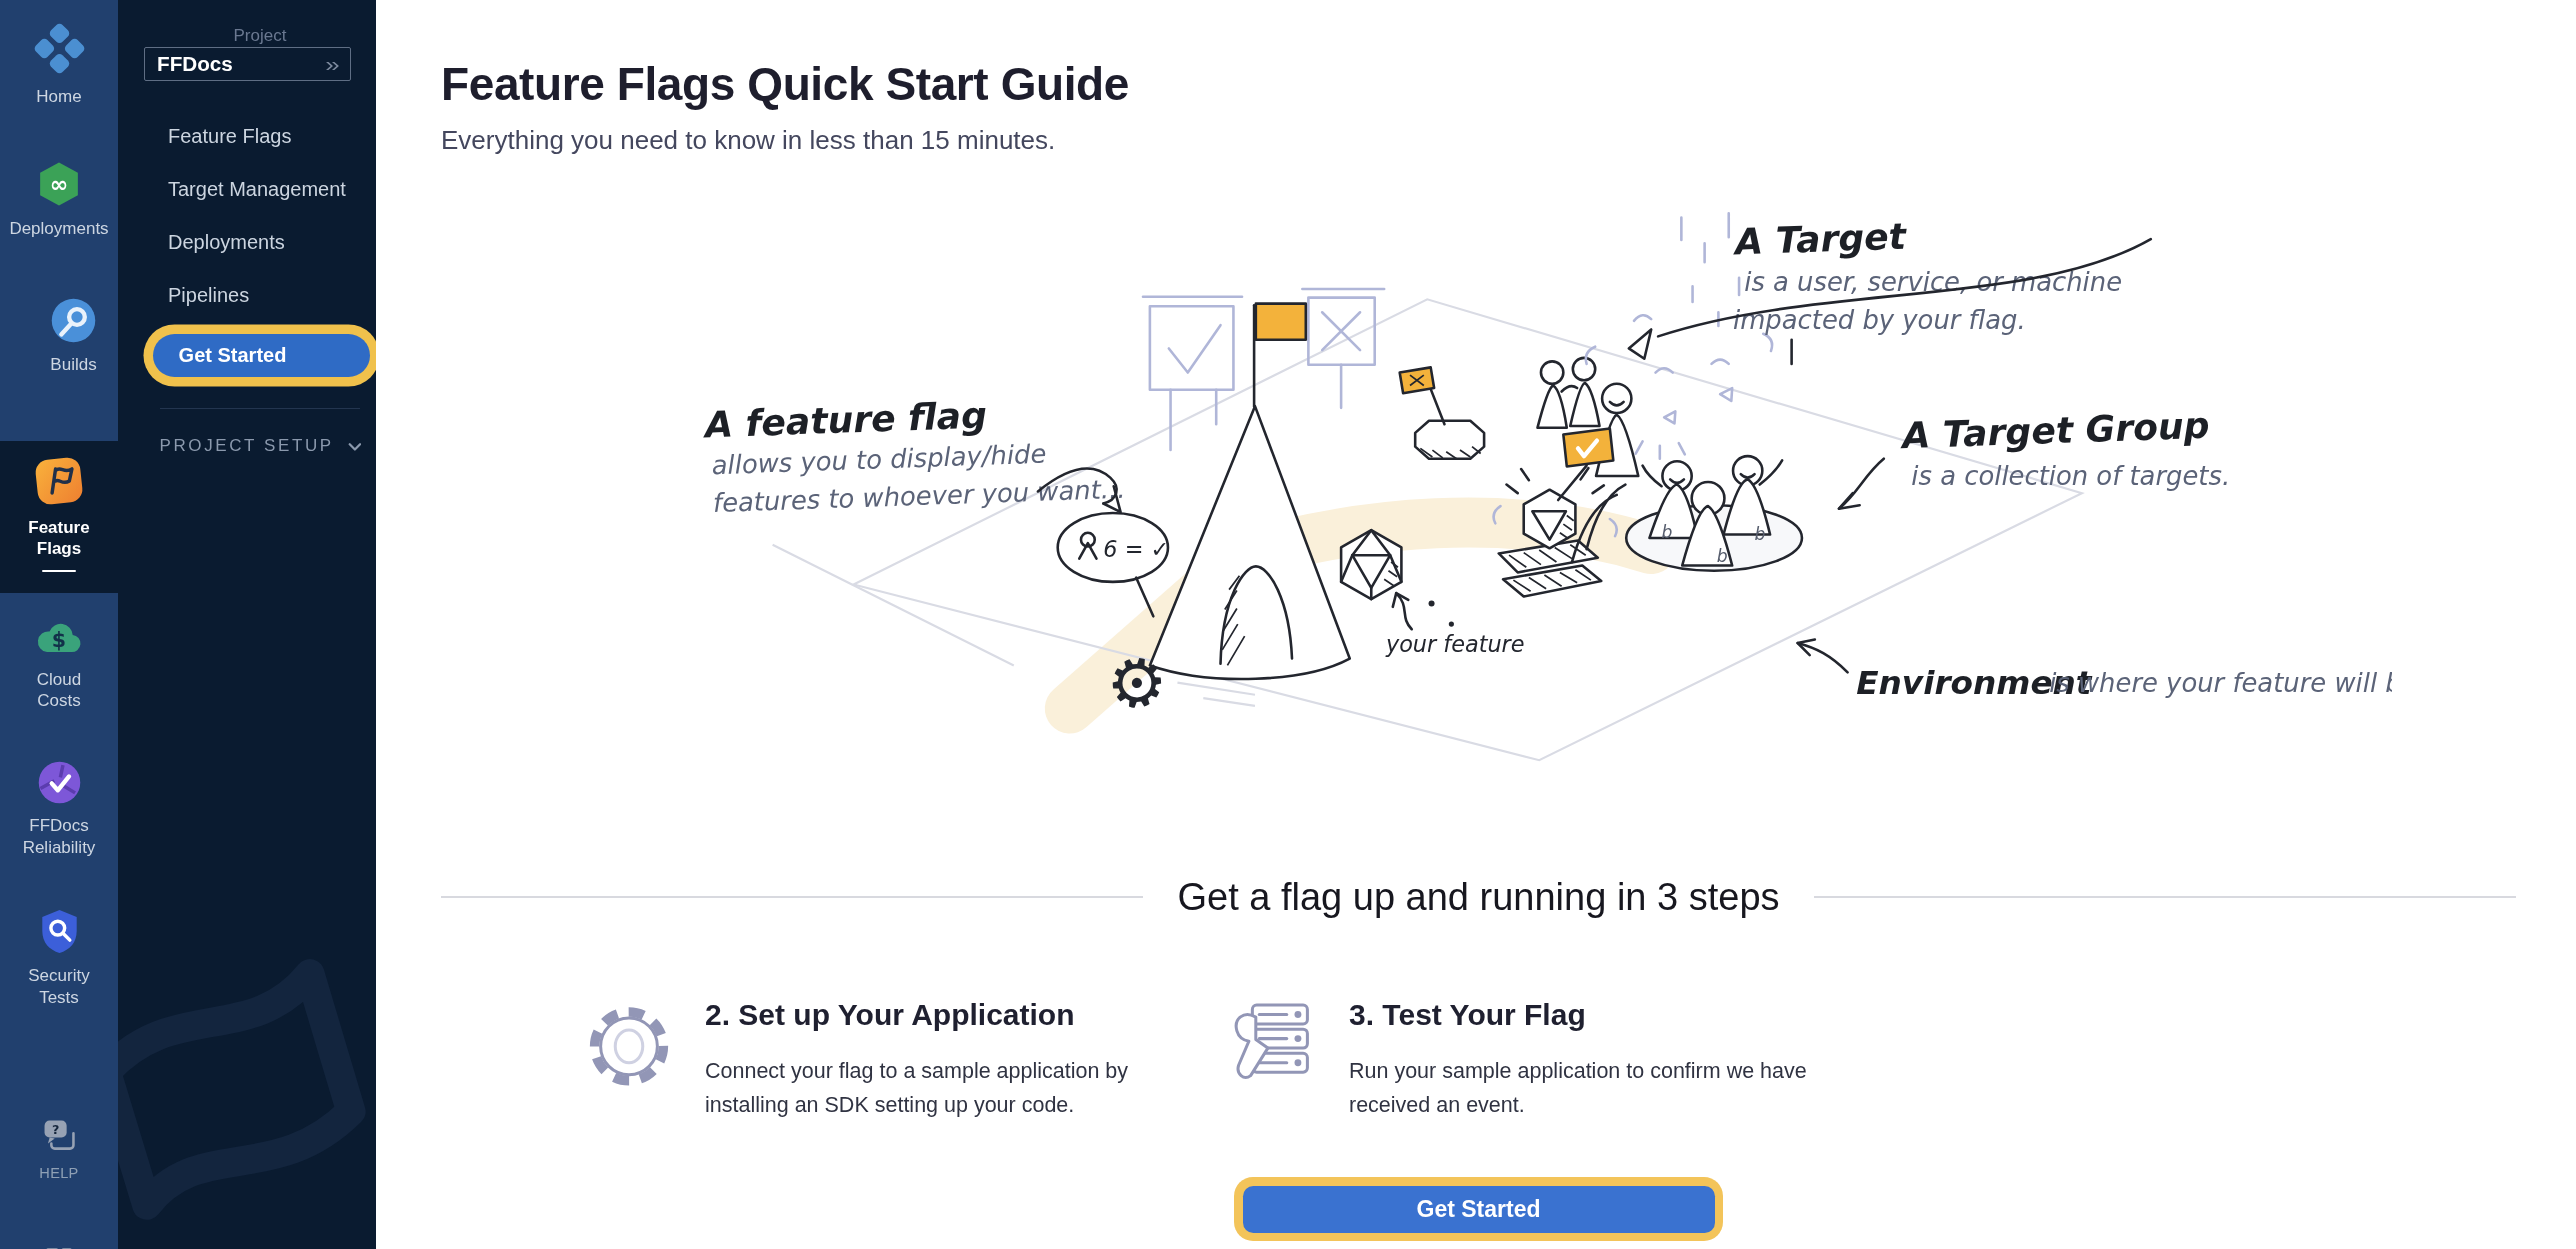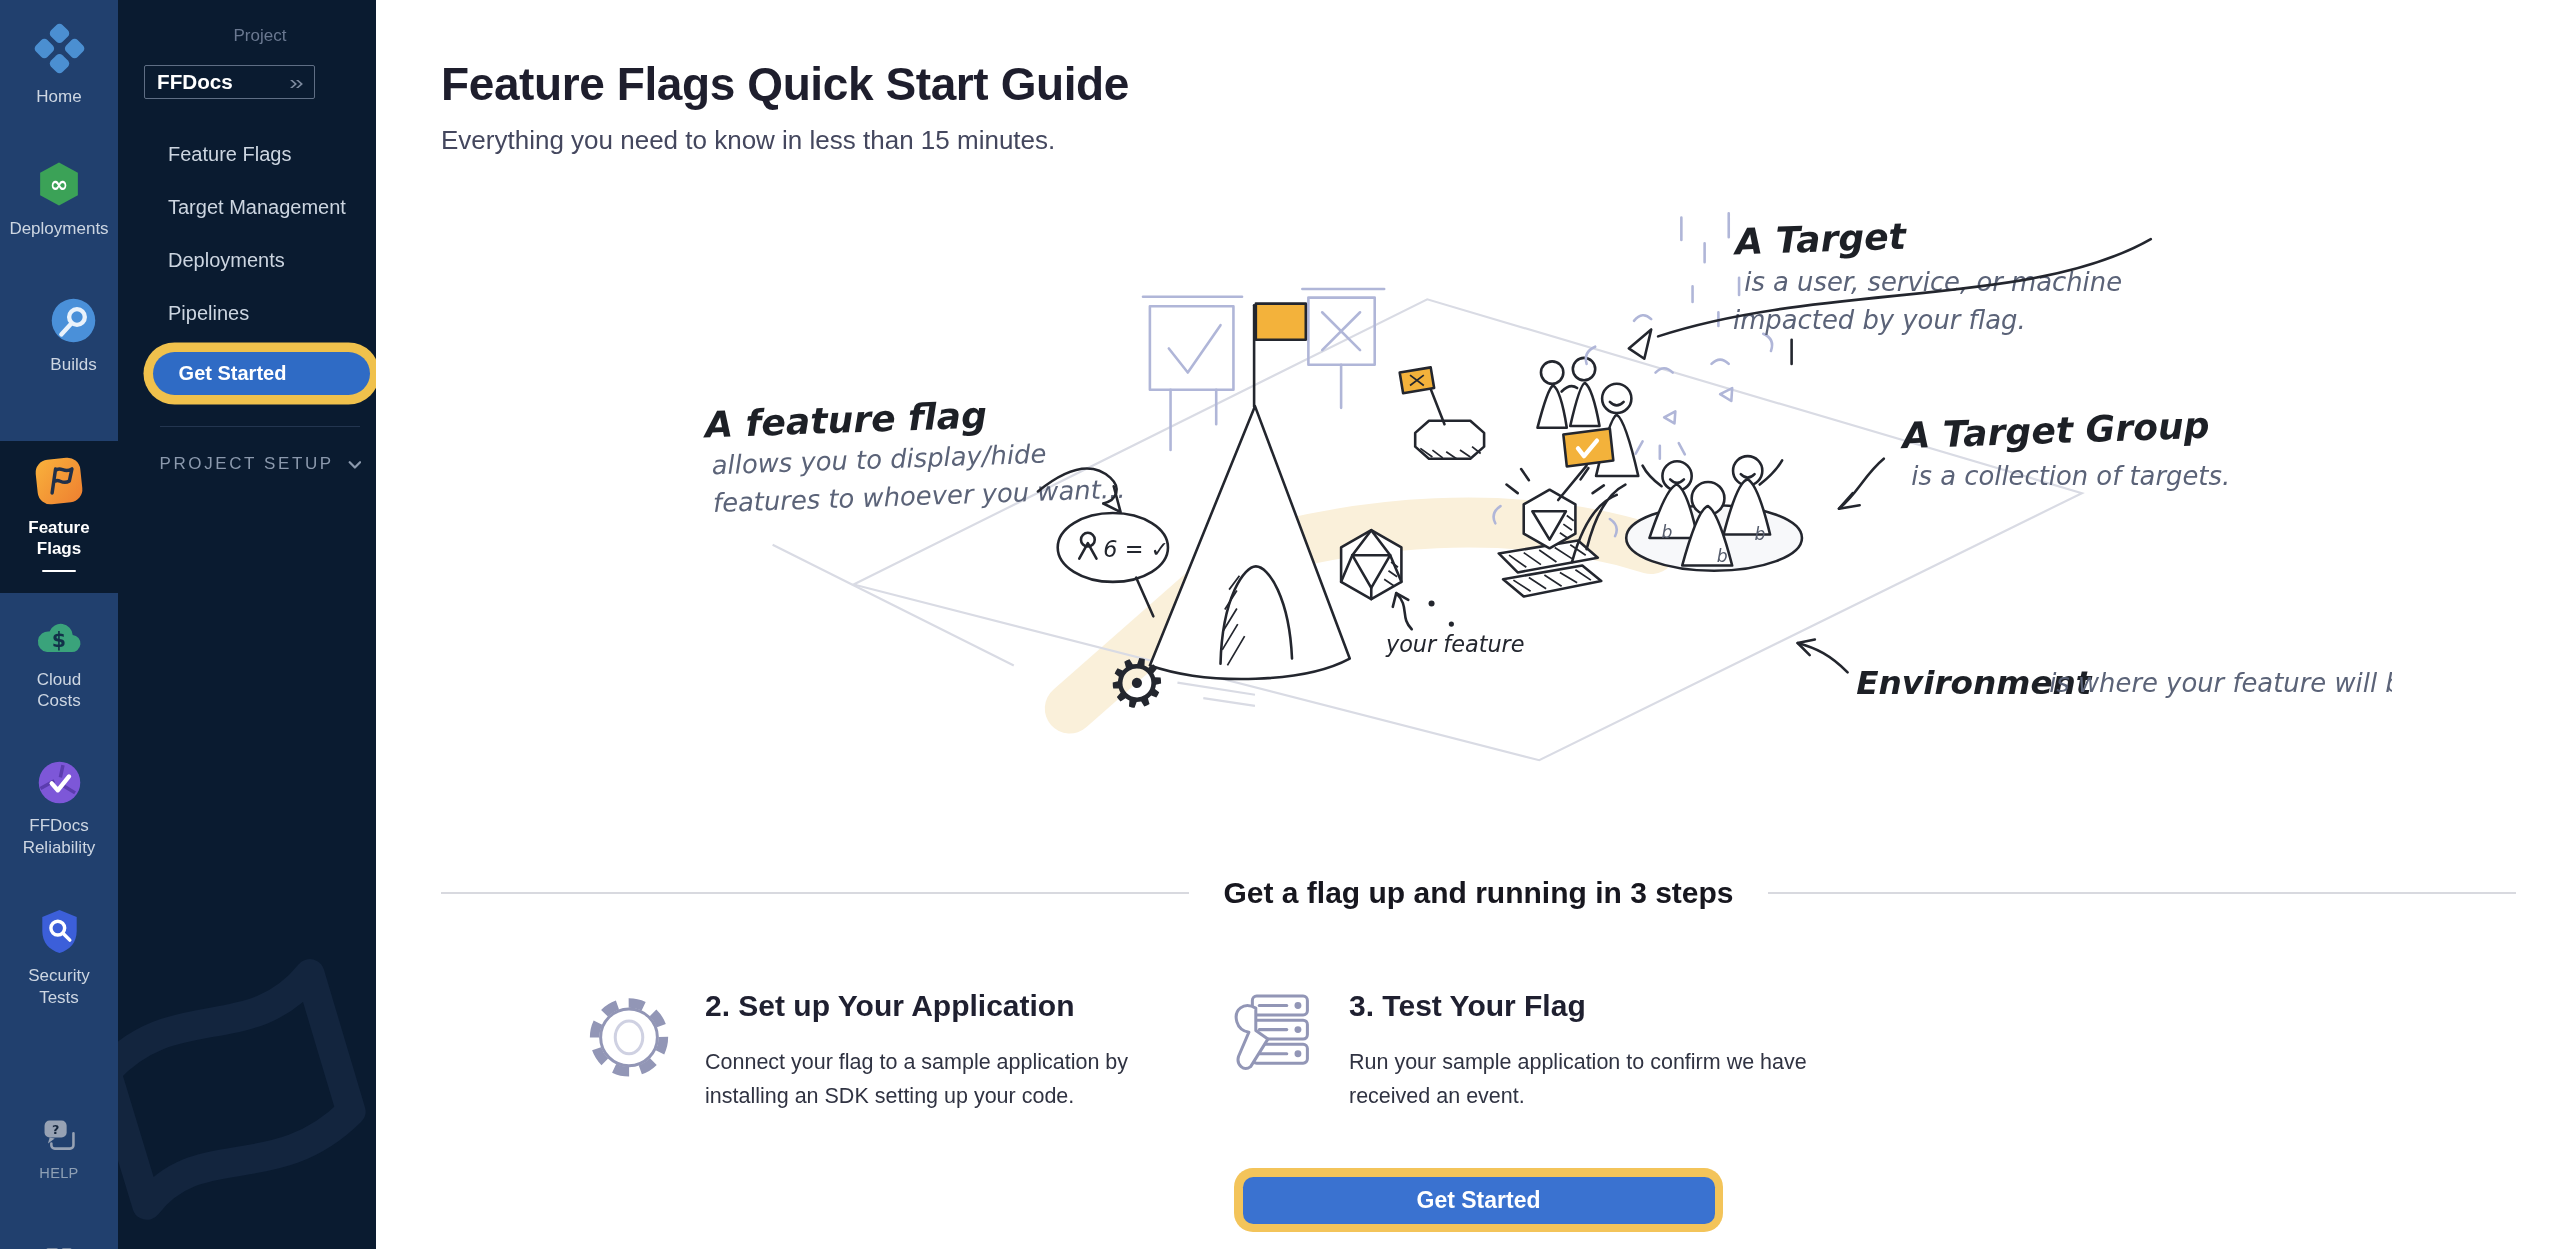--- a/index.html
+++ b/index.html
@@ -25,21 +25,21 @@
   .ri-srm { margin-top:48px; }
   .ri-sto { margin-top:50px; }
   .ri-help { margin-top:110px; }
   .ri-dash { margin-top:60px; }
   .wrap2 { width:90px; }
 
   
   .proj { width:258px; height:100%; background:#0a1b30; position:relative; flex-shrink:0; overflow:hidden; }
   .proj-inner { position:relative; z-index:2; padding:26px 0 0 26px; }
   .proj-label { font-size:17px; color:#6a7890;text-align:center; }
-  .proj-input { margin-top:19px; width:171px; height:34px; border:1.7px solid #5f6e84; border-radius:2px; display:flex; align-items:center; padding:0 10.3px 0 12px; }
+  .proj-input { margin-top:1px; width:207px; height:34px; border:1.7px solid #5f6e84; border-radius:2px; display:flex; align-items:center; padding:0 10.3px 0 12px; }
   .proj-input input { flex:1; min-width:0; background:transparent; border:none; outline:none; color:#ffffff; font-weight:bold; font-size:20.7px; font-family:"Liberation Sans",sans-serif; }
   .proj-chev { color:#7d8a9e; font-size:26px; line-height:1; transform:scaleY(.8); cursor:pointer; }
   .proj-nav { list-style:none; margin-top:29px; }
   .proj-nav li { padding:0 0 0 24px; height:53px; display:flex; align-items:center; font-size:20px; color:#ccd5e0; cursor:pointer; }
   .pill-row { margin-top:12px; margin-left:8.6px; }
   .pill { display:flex; align-items:center; width:217px; height:43px; background:#2f6bc5; border-radius:21.5px; padding-left:26px;
           box-shadow:0 0 0 9.5px #f0c14c; color:#ffffff; font-size:20px; font-weight:bold; cursor:pointer; }
   .proj-divider { margin:31px 0 0 15.5px; width:200px; height:0.9px; background:#23354f; border:none; }
   .proj-setup { margin-top:27.6px; padding-left:15.5px; display:flex; align-items:center; gap:13.8px; color:#8b99ad; font-size:17px; letter-spacing:2.6px; cursor:pointer; }
   .chev-down { width:13.8px; height:13.8px; display:inline-block; }
@@ -48,21 +48,21 @@
   
   .main { flex:1; background:#ffffff; position:relative; overflow:hidden; }
   .content { padding:57px 60px 0 65px; position:relative; z-index:2; }
   h1.page-title { font-size:46px; font-weight:800; color:#1e1e2d; letter-spacing:-0.4px; }
   .subtitle { margin-top:13.8px; font-size:26px; color:#44475e; }
 
   .illus { position:absolute; left:276px; top:114px; width:1740px; height:698px; z-index:1; }
 
   .steps-heading { margin-top:720px; display:flex; align-items:center; }
   .steps-heading .line { flex:1; height:1.7px; background:#d8d9df; }
-  .steps-heading h2 { font-size:30px; font-weight:bold; color:#17171f; margin:0 34px; white-space:nowrap; }
+  .steps-heading h2 { font-size:38px; font-weight:normal; color:#17171f; margin:0 34px; white-space:nowrap; }
 
   .steps { display:flex; padding-left:145px; margin-top:79px; gap:41px; }
   .step { flex:0 0 603px; display:flex; gap:33px; }
   .step-icon { flex-shrink:0; }
   .step-title { font-size:30px; font-weight:bold; color:#1f2030; }
   .step-desc { margin-top:22.4px; font-size:21.5px; line-height:34px; color:#303342; width:465px; }
 
   .cta-row { margin-top:55px; text-align:center; }
   .cta-ring { display:inline-block; background:#f3c45a; border-radius:19px; padding:8.6px; }
   .cta-btn { display:block; width:472px; height:47px; background:#3a72d0; color:#ffffff; border:none; border-radius:10.3px;

